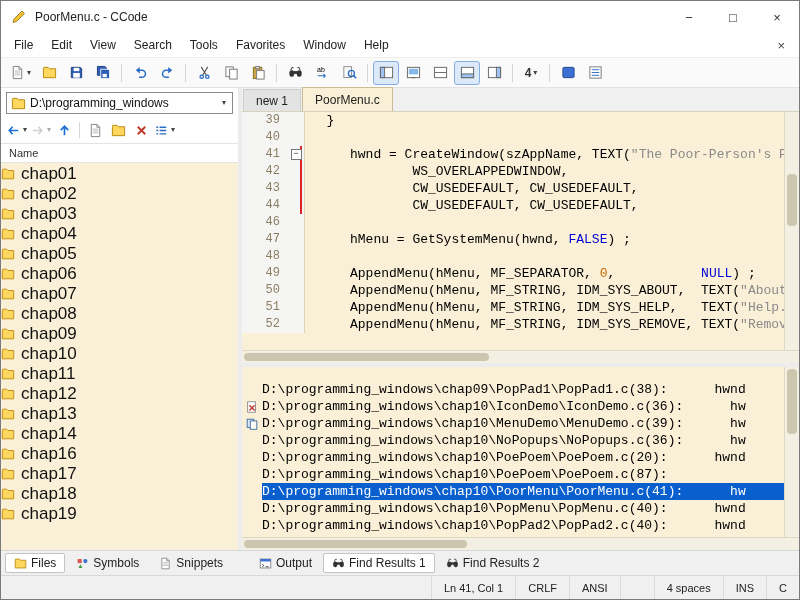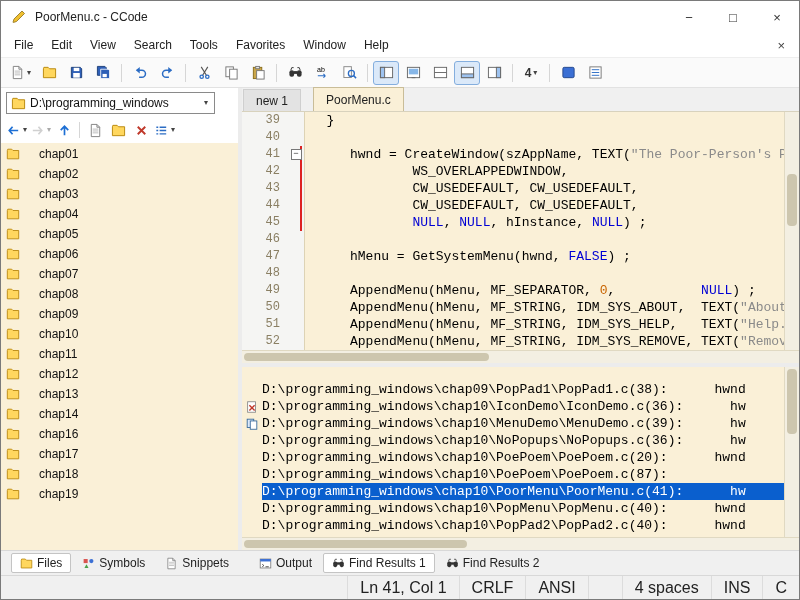--- a/index.html
+++ b/index.html
@@ -19,36 +19,36 @@
   .toolbar{height:31px;flex:none;display:flex;align-items:center;padding:0 5px;gap:1px;background:#fafafa;border-top:1px solid #eee;border-bottom:1px solid #e2e2e2}
   .tbtn{height:24px;min-width:26px;padding:0 3px;display:flex;align-items:center;justify-content:center;gap:1px;border:1px solid transparent;border-radius:3px}
   .tbtn.pressed{background:#dbe9f9;border-color:#84aede}
   .tsep{width:1px;height:18px;background:#d6d6d6;margin:0 4px}
   .caret{font-size:8px;color:#444;margin-left:1px;line-height:1}
   .tlabel{font-weight:bold;font-size:12px;color:#333}
   .ic{display:flex;align-items:center}
 
   .main{flex:1;display:flex;min-height:0}
   .sidebar{width:237px;flex:none;display:flex;flex-direction:column;min-height:0;background:#fff}
-  .combo{margin:4px 23px 3px 5px;height:22px;border:1px solid #8a8a8a;background:#fff;display:flex;align-items:center;padding-left:4px;gap:4px;flex:none}
+  .combo{margin:4px 5px 3px 5px;height:22px;border:1px solid #8a8a8a;background:#fff;display:flex;align-items:center;padding-left:4px;gap:4px;flex:none}
   .combo-text{flex:1;font-size:12px;white-space:nowrap;overflow:hidden;color:#111}
   .combo-btn{width:16px;height:100%;display:flex;align-items:center;justify-content:center}
   .navbar{height:26px;flex:none;display:flex;align-items:center;padding:0 4px;gap:1px}
   .nbtn{height:22px;min-width:22px;display:flex;align-items:center;justify-content:center;gap:1px;border:1px solid transparent;border-radius:3px}
   .nbtn.disabled{opacity:.45}
   .nsep{width:1px;height:16px;background:#d6d6d6;margin:0 3px}
   .name-header{height:20px;flex:none;display:flex;align-items:center;padding-left:8px;font-size:11px;color:#333;background:#fff;border-top:1px solid #e4e4e4;border-bottom:1px solid #e4e4e4}
   .folder-list{flex:1;background:#FAF0D7;overflow:hidden;padding-top:1px}
-  .fitem{height:20px;display:flex;align-items:center;gap:19px;padding-left:5px;font-size:12px;color:#111}
+  .fitem{height:20px;display:flex;align-items:center;gap:6px;font-size:17px;color:#111}
 
   .vsplit{width:4px;flex:none;background:#ececec}
 
   .rightcol{flex:1;display:flex;flex-direction:column;min-width:0;min-height:0}
   .etabs{height:24px;flex:none;background:#f0f0f0;display:flex;align-items:flex-end;padding-left:1px;border-bottom:1px solid #d8d2bd}
-  .etab{height:22px;padding:0 12px;display:flex;align-items:center;font-size:12px;background:#e3e3e3;border:1px solid #cfcfcf;border-bottom:none;margin-right:12px;color:#222}
+  .etab{height:22px;padding:0 12px;display:flex;align-items:center;font-size:12px;background:#e3e3e3;border:1px solid #cfcfcf;border-bottom:none;margin-right:1px;color:#222}
   .etab.active{background:#FAF0D7;border-color:#c9bd98;height:24px}
 
   .editor{flex:1;display:flex;min-height:0;background:#FAF0D7}
   .ecol{flex:1;overflow:hidden;display:flex;flex-direction:column;min-width:0}
   .eline{display:flex;height:17px;flex:none;white-space:pre;font-family:Liberation Mono, monospace;font-size:13px}
   .lnum{width:46px;flex:none;background:#f5f5f3;color:#8a7f63;text-align:right;padding-right:8px;font-size:12px;line-height:17px}
   .lfold{width:17px;flex:none;background:#f5f5f3;border-right:1px solid #ddd3b5;position:relative;display:flex;align-items:center;justify-content:center}
   .lfold.red::after{content:"";position:absolute;right:2px;top:0;bottom:0;width:2px;background:#d22}
   .foldbox{width:11px;height:11px;border:1px solid #777;background:#fff;font-size:9px;line-height:9px;text-align:center;color:#333;z-index:1}
   .lcode{flex:1;padding-left:6px;line-height:17px;overflow:hidden}
@@ -65,26 +65,26 @@
   .rrow{display:flex;height:17px;white-space:pre;font-family:"Liberation Mono","DejaVu Sans Mono",monospace;font-size:13px}
   .rmark{width:20px;flex:none;display:flex;align-items:center;justify-content:center}
   .rtext{flex:1;line-height:17px;overflow:hidden;color:#000}
   .rrow.sel .rtext{background:#0A5FCE;color:#fff}
   .rvscroll{width:15px;flex:none;background:#f3efe2;border-left:1px solid #e0d9c2;position:relative}
   .rvthumb{position:absolute;left:2px;right:2px;top:2px;height:38%;background:#cdc6ae;border-radius:4px}
   .rhscroll{height:13px;flex:none;background:#f3efe2;border-top:1px solid #e0d9c2;position:relative}
   .rhthumb{position:absolute;top:2px;bottom:2px;left:2px;width:40%;background:#cdc6ae;border-radius:4px}
 
   .bottom-tabs{height:25px;flex:none;background:#f0f0f0;border-top:1px solid #d8d8d8;display:flex;align-items:center}
-  .btabs-left{width:241px;flex:none;display:flex;align-items:center;height:100%;padding-left:10px;gap:2px}
+  .btabs-left{width:241px;flex:none;display:flex;align-items:center;height:100%;padding-left:4px;gap:2px}
   .btabs-right{flex:1;display:flex;align-items:center;height:100%;padding-left:8px;gap:2px}
   .btab{height:20px;display:flex;align-items:center;gap:4px;padding:0 8px;font-size:12px;border:1px solid transparent;border-radius:2px;color:#222}
   .btab.active{background:#fff;border-color:#c4c4c4}
 
-  .statusbar{height:24px;flex:none;background:#f0f0f0;border-top:1px solid #d8d8d8;display:flex;align-items:stretch;font-size:16px;color:#222}
+  .statusbar{height:24px;flex:none;background:#f0f0f0;border-top:1px solid #d8d8d8;display:flex;align-items:stretch;font-size:11px;color:#222}
   .sspacer{flex:1}
   .sgap{width:34px;border-left:1px solid #dcdcdc}
   .scell{display:flex;align-items:center;padding:0 12px;border-left:1px solid #dcdcdc;white-space:nowrap}
 </style>
 </head>
 <body>
 
 <div class="window">
 
   <div class="titlebar">
@@ -350,20 +350,21 @@
           </div>
           <div class="nbtn">
             <span class="ic">
               <svg viewBox="0 0 16 16" width="15" height="15">
                 <path d="M2.5 4.5h2M2.5 8h2M2.5 11.5h2M6 4.5h7M6 8h7M6 11.5h7" stroke="#2b6cc4" stroke-width="1.4"></path>
               </svg>
             </span>
             <span class="caret">▾</span>
           </div>
         </div>
+      <div class="name-header">Name</div>
       <div class="folder-list">
           <div class="fitem">
             <span class="ic">
               <svg viewBox="0 0 16 16" width="14" height="14">
                 <path d="M1.5 4 2 2.5h4.5L8 4h6.5v9.5h-13z" fill="#FFD75E" stroke="#B8860B"></path>
               </svg>
             </span>
             <span>chap01</span>
           </div>
           <div class="fitem">
@@ -517,21 +518,20 @@
           </div>
         </div>
       <div class="editor">
         <div class="ecol">
             <div class="eline"><span class="lnum">39</span><span class="lfold"></span><span class="lcode"><span class="c-p">  }</span></span></div>
             <div class="eline"><span class="lnum">40</span><span class="lfold"></span><span class="lcode"></span></div>
             <div class="eline"><span class="lnum">41</span><span class="lfold red"><span class="foldbox">−</span></span><span class="lcode"><span class="c-p">     hwnd = CreateWindow(szAppName, TEXT(</span><span class="c-s">"The Poor-Person's Program"</span></span></div>
             <div class="eline"><span class="lnum">42</span><span class="lfold red"></span><span class="lcode"><span class="c-p">             WS_OVERLAPPEDWINDOW,</span></span></div>
             <div class="eline"><span class="lnum">43</span><span class="lfold red"></span><span class="lcode"><span class="c-p">             CW_USEDEFAULT, CW_USEDEFAULT,</span></span></div>
             <div class="eline"><span class="lnum">44</span><span class="lfold red"></span><span class="lcode"><span class="c-p">             CW_USEDEFAULT, CW_USEDEFAULT,</span></span></div>
-            <div class="eline"><span class="lnum">45</span><span class="lfold red"></span><span class="lcode"><span class="c-p">             </span><span class="c-k">NULL</span><span class="c-p">, </span><span class="c-k">NULL</span><span class="c-p">, hInstance, </span><span class="c-k">NULL</span><span class="c-p">) ;</span></span></div>
             <div class="eline"><span class="lnum">46</span><span class="lfold"></span><span class="lcode"></span></div>
             <div class="eline"><span class="lnum">47</span><span class="lfold"></span><span class="lcode"><span class="c-p">     hMenu = GetSystemMenu(hwnd, </span><span class="c-k">FALSE</span><span class="c-p">) ;</span></span></div>
             <div class="eline"><span class="lnum">48</span><span class="lfold"></span><span class="lcode"></span></div>
             <div class="eline"><span class="lnum">49</span><span class="lfold"></span><span class="lcode"><span class="c-p">     AppendMenu(hMenu, MF_SEPARATOR, </span><span class="c-n">0</span><span class="c-p">,           </span><span class="c-k">NULL</span><span class="c-p">) ;</span></span></div>
             <div class="eline"><span class="lnum">50</span><span class="lfold"></span><span class="lcode"><span class="c-p">     AppendMenu(hMenu, MF_STRING, IDM_SYS_ABOUT,  TEXT(</span><span class="c-s">"About..."</span></span></div>
             <div class="eline"><span class="lnum">51</span><span class="lfold"></span><span class="lcode"><span class="c-p">     AppendMenu(hMenu, MF_STRING, IDM_SYS_HELP,   TEXT(</span><span class="c-s">"Help..."</span></span></div>
             <div class="eline"><span class="lnum">52</span><span class="lfold"></span><span class="lcode"><span class="c-p">     AppendMenu(hMenu, MF_STRING, IDM_SYS_REMOVE, TEXT(</span><span class="c-s">"Remove Additions"</span></span></div>
           </div>
         <div class="evscroll">
             <div class="evthumb"></div>

